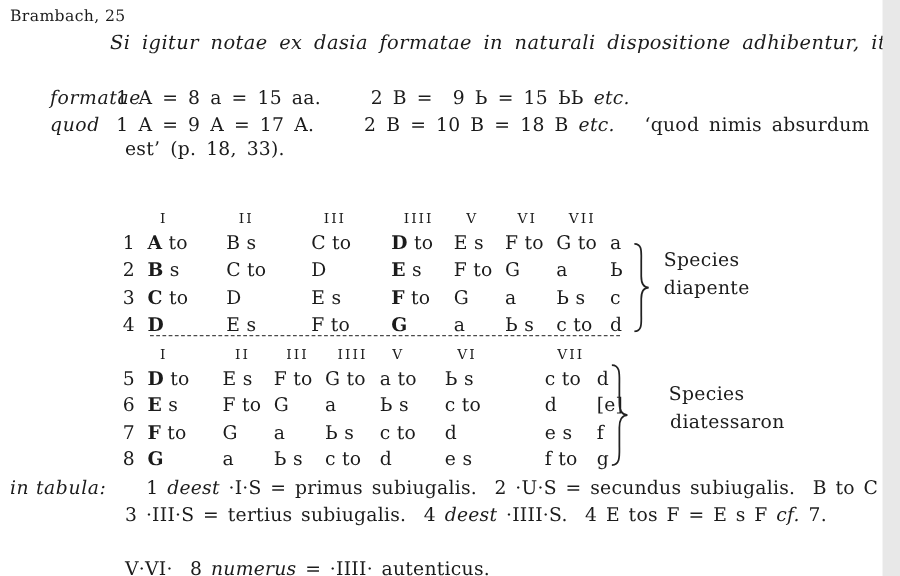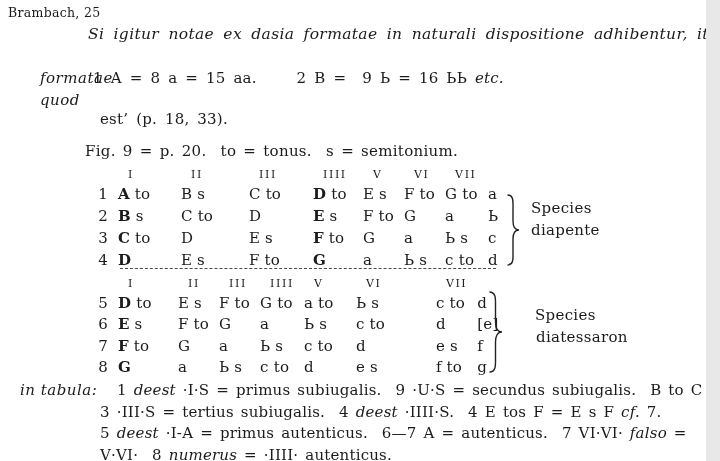--- a/index.html
+++ b/index.html
@@ -39,27 +39,27 @@
 </head>
 <body>
 
 <div class="page">
 
   <div class="abs pagehead" style="left:8px;top:5px;">Brambach, 25</div>
 
   <div class="abs intro" style="left:8px;top:25px;text-indent:80px;">Si igitur notae ex dasia formatae in naturali dispositione adhibentur, ita diapa-</div>
 
   <div class="abs eqlabel" style="left:40px;top:69px;">formatae</div>
-  <div class="abs eqline" style="left:93px;top:69px;"><span>1 A = 8 a = 15 aa.</span><span>     2 B =  9 Ь = 16 ЬЬ </span><span class="it">etc.</span></div>
+  <div class="abs eqline" style="left:93px;top:69px;"><span>1 A = 8 a = 15 aa.</span><span>     2 B =  9 Ь = 15 ЬЬ </span><span class="it">etc.</span></div>
 
   <div class="abs eqlabel" style="left:40px;top:91px;">quod</div>
+  <div class="abs eqline" style="left:93px;top:91px;"><span>1 A = 9 A = 17 A.</span><span>     2 B = 10 B = 18 B </span><span class="it">etc.</span><span>   ‘quod nimis absurdum</span></div>
 
   <div class="abs eqline" style="left:100px;top:110px;text-align:center;">est’ (p. 18, 33).</div>
 
-  <div class="abs figcap" style="left:85px;top:142px;">Fig. 9 = p. 20.  to = tonus.  s = semitonium.</div>
 
   <table class="sp t1" style="left:88px;top:163px;">
       <colgroup>
         <col style="width: 14px;">
         <col style="width: 63px;">
         <col style="width: 68px;">
         <col style="width: 64px;">
         <col style="width: 50px;">
         <col style="width: 40px;">
         <col style="width: 40px;">
@@ -207,19 +207,18 @@
         </tr>
       </tbody>
     </table>
 
   <svg class="abs" style="left:487px;top:291px;" width="16" height="82" viewBox="0 0 16 82">
     <path d="M2.5 1 C9.5 1 8.5 9 8.5 17 L8.5 31 C8.5 37 10.5 41 15 41 C10.5 41 8.5 45 8.5 51 L8.5 65 C8.5 73 9.5 81 2.5 81" fill="none" stroke="#222" stroke-width="1.4"></path>
   </svg>
   <div class="abs bracelabel" style="left:535px;top:306px;">Species</div>
   <div class="abs bracelabel" style="left:536px;top:328px;">diatessaron</div>
 
-  <div class="abs eqlabel" style="left:20px;top:381px;">in tabula:</div>
-  <div class="abs tabula-line" style="left:100px;top:381px;text-indent:17px;"><span>1 </span><span class="it">deest</span><span> ·I·S = primus subiugalis.  9 ·U·S = secundus subiugalis.  B to C </span><span class="it">falso</span></div>
+  <div class="abs eqlabel" style="left:8px;top:381px;">in tabula:</div>
+  <div class="abs tabula-line" style="left:100px;top:381px;text-indent:17px;"><span>1 </span><span class="it">deest</span><span> ·I·S = primus subiugalis.  2 ·U·S = secundus subiugalis.  B to C </span><span class="it">falso</span></div>
   <div class="abs tabula-line" style="left:100px;top:402.5px;"><span>3 ·III·S = tertius subiugalis.  4 </span><span class="it">deest</span><span> ·IIII·S.  4 E tos F = E s F </span><span class="it">cf.</span><span> 7.</span></div>
-  <div class="abs tabula-line" style="left:100px;top:424px;"><span>5 </span><span class="it">deest</span><span> ·I-A = primus autenticus.  6—7 A = autenticus.  7 VI·VI· </span><span class="it">falso</span><span> =</span></div>
   <div class="abs tabula-line" style="left:100px;top:445.5px;"><span>V·VI·  8 </span><span class="it">numerus</span><span> = ·IIII· autenticus.</span></div>
 
 </div>
 
 </body></html>

